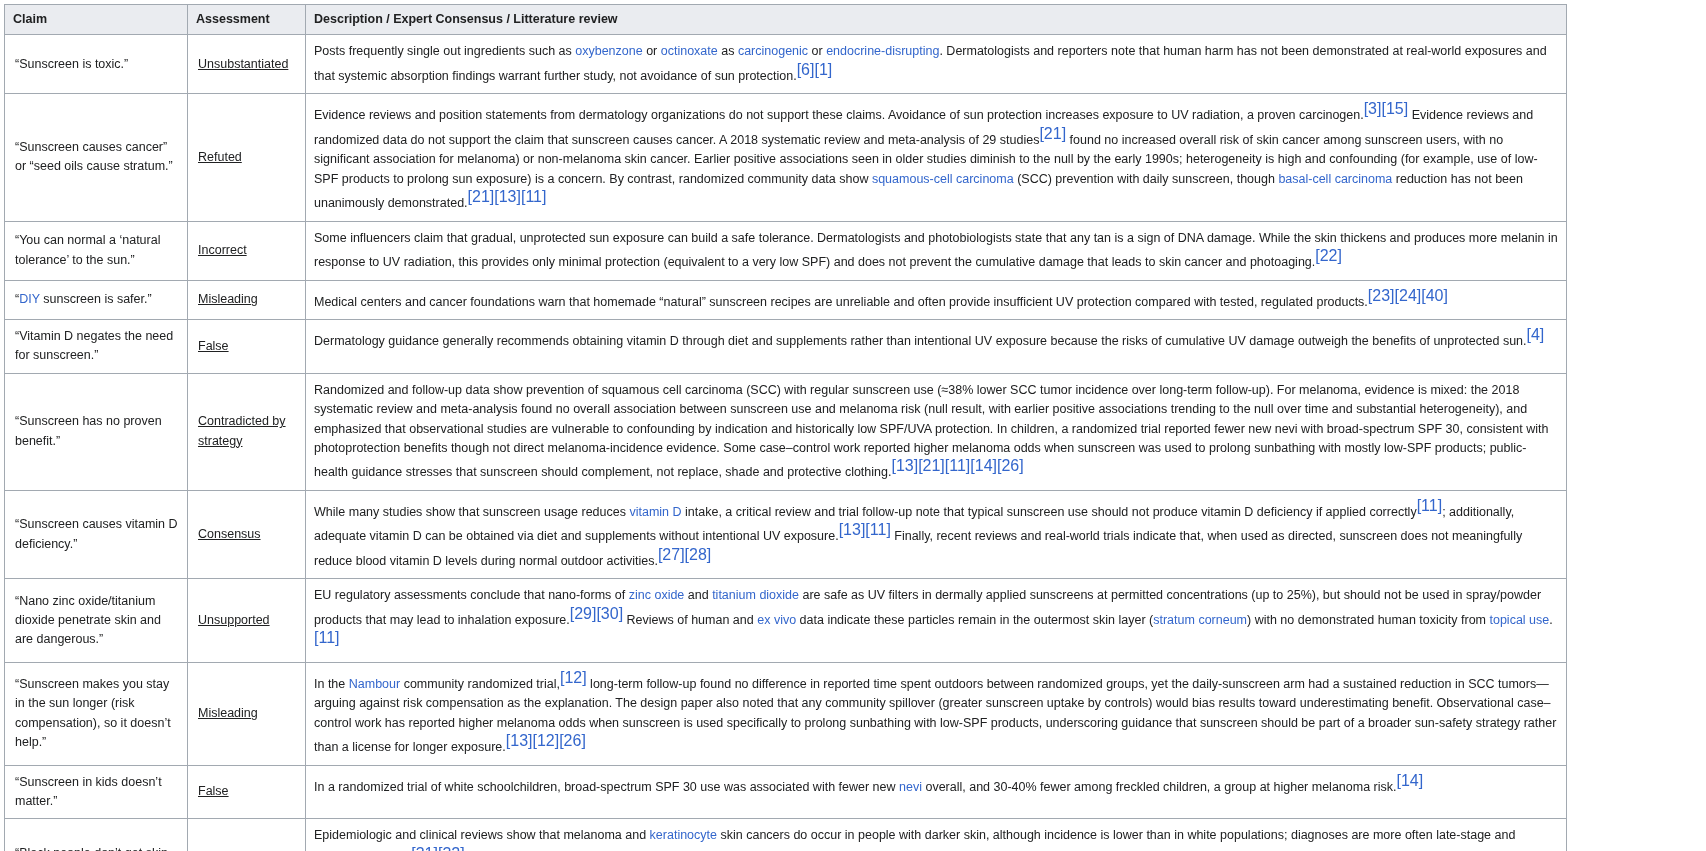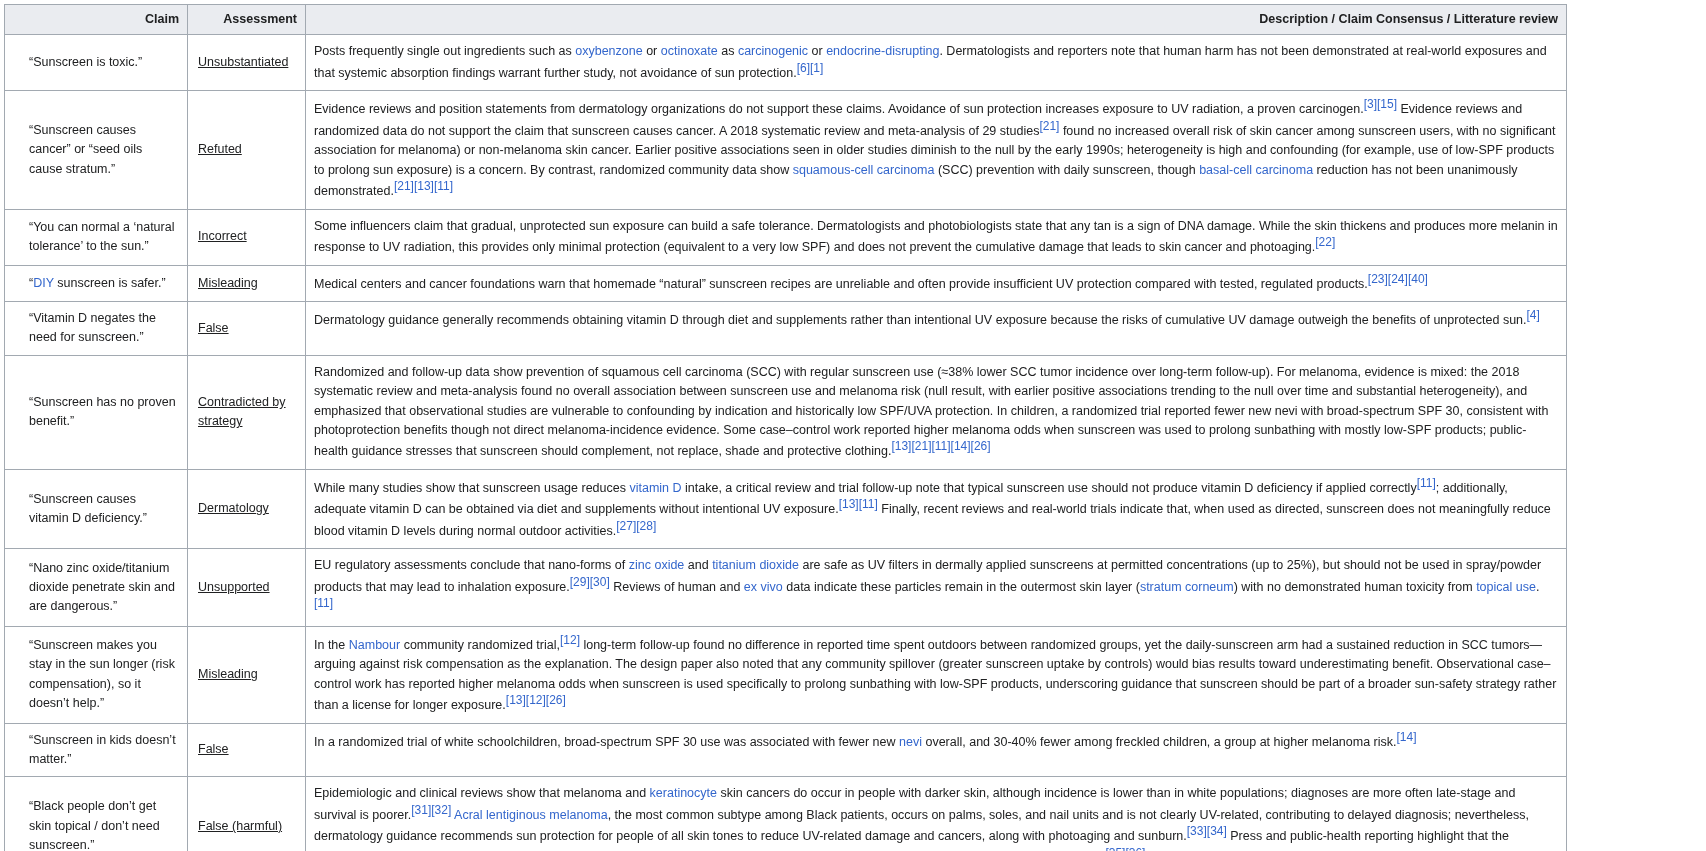--- a/index.html
+++ b/index.html
@@ -22,60 +22,60 @@
   }
   .wikitable th, .wikitable td {
     border: 1px solid #a2a9b1;
     padding: 7px 8px 7px 8px;
     vertical-align: top;
     text-align: left;
     line-height: 1.55;
   }
   .wikitable th {
     background: #eaecf0;
-    text-align: right;
+    text-align: left;
     font-weight: bold;
     padding-top: 5px;
     padding-bottom: 5px;
     vertical-align: middle;
   }
   col.c-claim { width: 183px; }
   col.c-assess { width: 118px; }
   col.c-desc { width: 1261px; }
   td.claim, td.assess {
     vertical-align: middle;
   }
-  td.claim { padding-left: 24px; }
+  td.claim { padding-left: 10px; }
   td.assess { padding-left: 10px; text-decoration: underline; }
   a.wl {
     color: #3366cc;
     text-decoration: none;
   }
   sup.ref {
-    font-size: 12px;
+    font-size: 16px;
     line-height: 1;
     vertical-align: super;
   }
   sup.ref a { color: #3366cc; text-decoration: none; }
   .desc { text-align: left; }
 </style>
 </head>
 <body>
 
 <table class="wikitable">
   <colgroup>
     <col class="c-claim">
     <col class="c-assess">
     <col class="c-desc">
   </colgroup>
   <thead>
     <tr>
       <th>Claim</th>
       <th>Assessment</th>
-      <th>Description / Claim Consensus / Litterature review</th>
+      <th>Description / Expert Consensus / Litterature review</th>
     </tr>
   </thead>
   <tbody id="table-body">
       <tr>
         <td class="claim">“Sunscreen is toxic.”</td>
         <td class="assess">Unsubstantiated</td>
         <td class="desc">Posts frequently single out ingredients such as <a class="wl" href="#">oxybenzone</a> or <a class="wl" href="#">octinoxate</a> as <a class="wl" href="#">carcinogenic</a> or <a class="wl" href="#">endocrine-disrupting</a>. Dermatologists and reporters note that human harm has not been demonstrated at real-world exposures and that systemic absorption findings warrant further study, not avoidance of sun protection.<sup class="ref"><a class="wl" href="#">[6][1]</a></sup></td>
       </tr>
       <tr>
         <td class="claim">“Sunscreen causes cancer” or “seed oils cause stratum.”</td>
@@ -97,21 +97,21 @@
         <td class="assess">False</td>
         <td class="desc">Dermatology guidance generally recommends obtaining vitamin D through diet and supplements rather than intentional UV exposure because the risks of cumulative UV damage outweigh the benefits of unprotected sun.<sup class="ref"><a class="wl" href="#">[4]</a></sup></td>
       </tr>
       <tr>
         <td class="claim">“Sunscreen has no proven benefit.”</td>
         <td class="assess">Contradicted by strategy</td>
         <td class="desc">Randomized and follow-up data show prevention of squamous cell carcinoma (SCC) with regular sunscreen use (≈38% lower SCC tumor incidence over long-term follow-up). For melanoma, evidence is mixed: the 2018 systematic review and meta-analysis found no overall association between sunscreen use and melanoma risk (null result, with earlier positive associations trending to the null over time and substantial heterogeneity), and emphasized that observational studies are vulnerable to confounding by indication and historically low SPF/UVA protection. In children, a randomized trial reported fewer new nevi with broad-spectrum SPF 30, consistent with photoprotection benefits though not direct melanoma-incidence evidence. Some case–control work reported higher melanoma odds when sunscreen was used to prolong sunbathing with mostly low-SPF products; public-health guidance stresses that sunscreen should complement, not replace, shade and protective clothing.<sup class="ref"><a class="wl" href="#">[13][21][11][14][26]</a></sup></td>
       </tr>
       <tr>
         <td class="claim">“Sunscreen causes vitamin D deficiency.”</td>
-        <td class="assess">Dermatology</td>
+        <td class="assess">Consensus</td>
         <td class="desc">While many studies show that sunscreen usage reduces <a class="wl" href="#">vitamin D</a> intake, a critical review and trial follow-up note that typical sunscreen use should not produce vitamin D deficiency if applied correctly<sup class="ref"><a class="wl" href="#">[11]</a></sup>; additionally, adequate vitamin D can be obtained via diet and supplements without intentional UV exposure.<sup class="ref"><a class="wl" href="#">[13][11]</a></sup> Finally, recent reviews and real-world trials indicate that, when used as directed, sunscreen does not meaningfully reduce blood vitamin D levels during normal outdoor activities.<sup class="ref"><a class="wl" href="#">[27][28]</a></sup></td>
       </tr>
       <tr>
         <td class="claim">“Nano zinc oxide/titanium dioxide penetrate skin and are dangerous.”</td>
         <td class="assess">Unsupported</td>
         <td class="desc">EU regulatory assessments conclude that nano-forms of <a class="wl" href="#">zinc oxide</a> and <a class="wl" href="#">titanium dioxide</a> are safe as UV filters in dermally applied sunscreens at permitted concentrations (up to 25%), but should not be used in spray/powder products that may lead to inhalation exposure.<sup class="ref"><a class="wl" href="#">[29][30]</a></sup> Reviews of human and <a class="wl" href="#">ex vivo</a> data indicate these particles remain in the outermost skin layer (<a class="wl" href="#">stratum corneum</a>) with no demonstrated human toxicity from <a class="wl" href="#">topical use</a>.<sup class="ref"><a class="wl" href="#">[11]</a></sup></td>
       </tr>
       <tr>
         <td class="claim">“Sunscreen makes you stay in the sun longer (risk compensation), so it doesn’t help.”</td>
         <td class="assess">Misleading</td>

